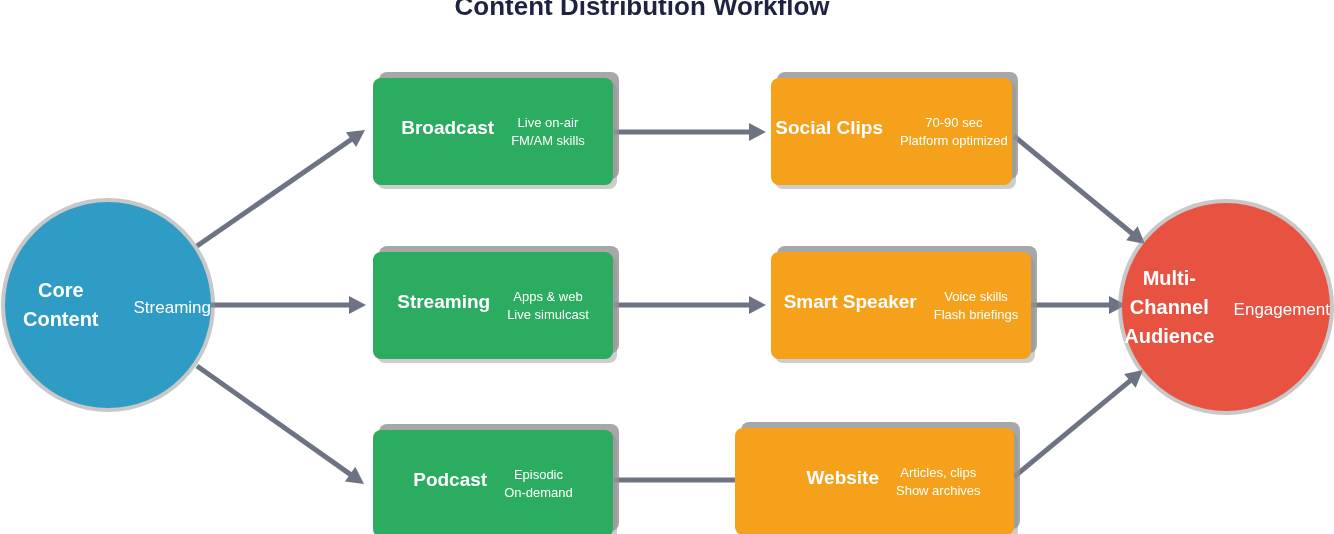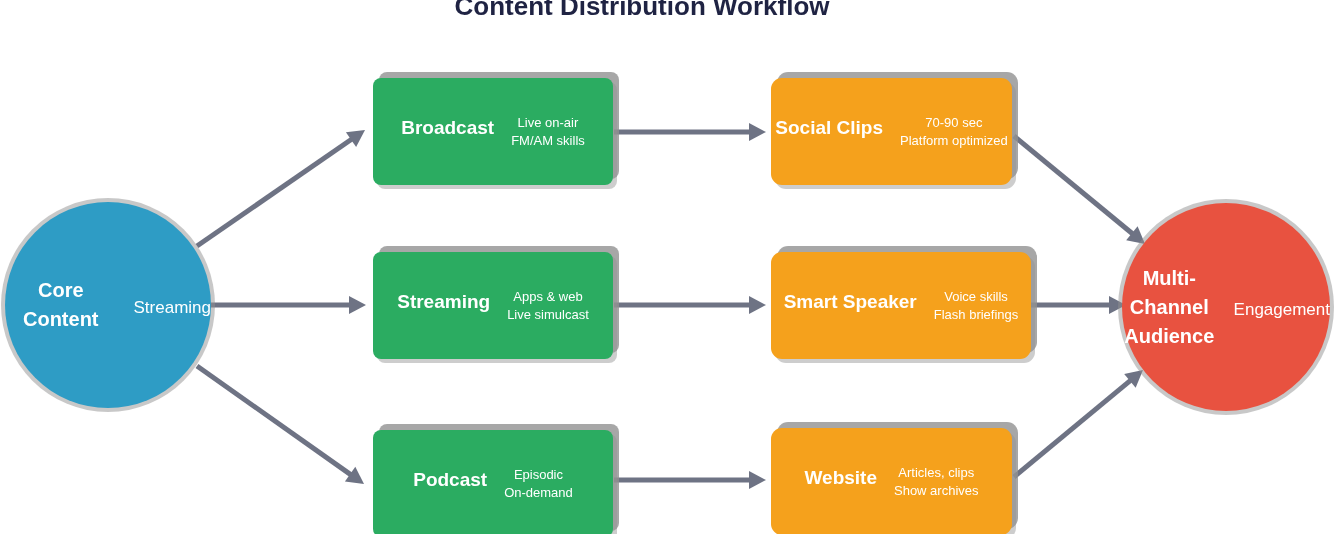--- a/index.html
+++ b/index.html
@@ -34,21 +34,21 @@
   .box{
     width:240px;height:107px;
     border-radius:8px;
     box-shadow:6px -6px 0 rgba(145,145,145,0.8), 4px 4px 0 rgba(145,145,145,0.45);
   }
   .box .node-title{font-size:19px;font-weight:bold;margin-bottom:7px;}
   .box .node-sub{font-size:13px;line-height:1.32;}
   .blue{background:var(--blue,#2e9cc5);justify-content:center;}
   .red{background:var(--red,#e85240);}
   .green{background:var(--green,#2bac61);}
-  .orange{background:var(--orange,#f5a11c);border-radius:11px;}
+  .orange{background:var(--orange,#f5a11c);}
 </style>
 </head>
 <body>
 
 <div class="canvas">
 
   <svg class="connectors" width="1334" height="534" viewBox="0 0 1334 534">
       <line x1="197" y1="246" x2="352.6565464909633" y2="138.52286075623962" stroke="#6E7384" stroke-width="5"></line>
       <polygon points="365,130 356.1244691435022,147.06531429582694 345.8970362360146,132.25317008498288" fill="#6E7384"></polygon>
       <line x1="210" y1="305" x2="351" y2="305" stroke="#6E7384" stroke-width="5"></line>
@@ -109,21 +109,21 @@
   </div>
 
   <div class="node box orange" style="left:771px;top:252px;width:260px;">
     <div class="node-title">Smart Speaker</div>
     <div class="node-sub">
       <div>Voice skills</div>
       <div>Flash briefings</div>
     </div>
   </div>
 
-  <div class="node box orange" style="left:771px;top:428px;width:241px;">
+  <div class="node box orange" style="left:735px;top:428px;width:241px;padding-left:38px;">
     <div class="node-title">Website</div>
     <div class="node-sub">
       <div>Articles, clips</div>
       <div>Show archives</div>
     </div>
   </div>
 
   <div class="node circle red" style="left:1122px;top:203px;width:208px;height:208px;">
     <div class="node-title">Multi-Channel Audience</div>
     <div class="node-sub">Engagement</div>

